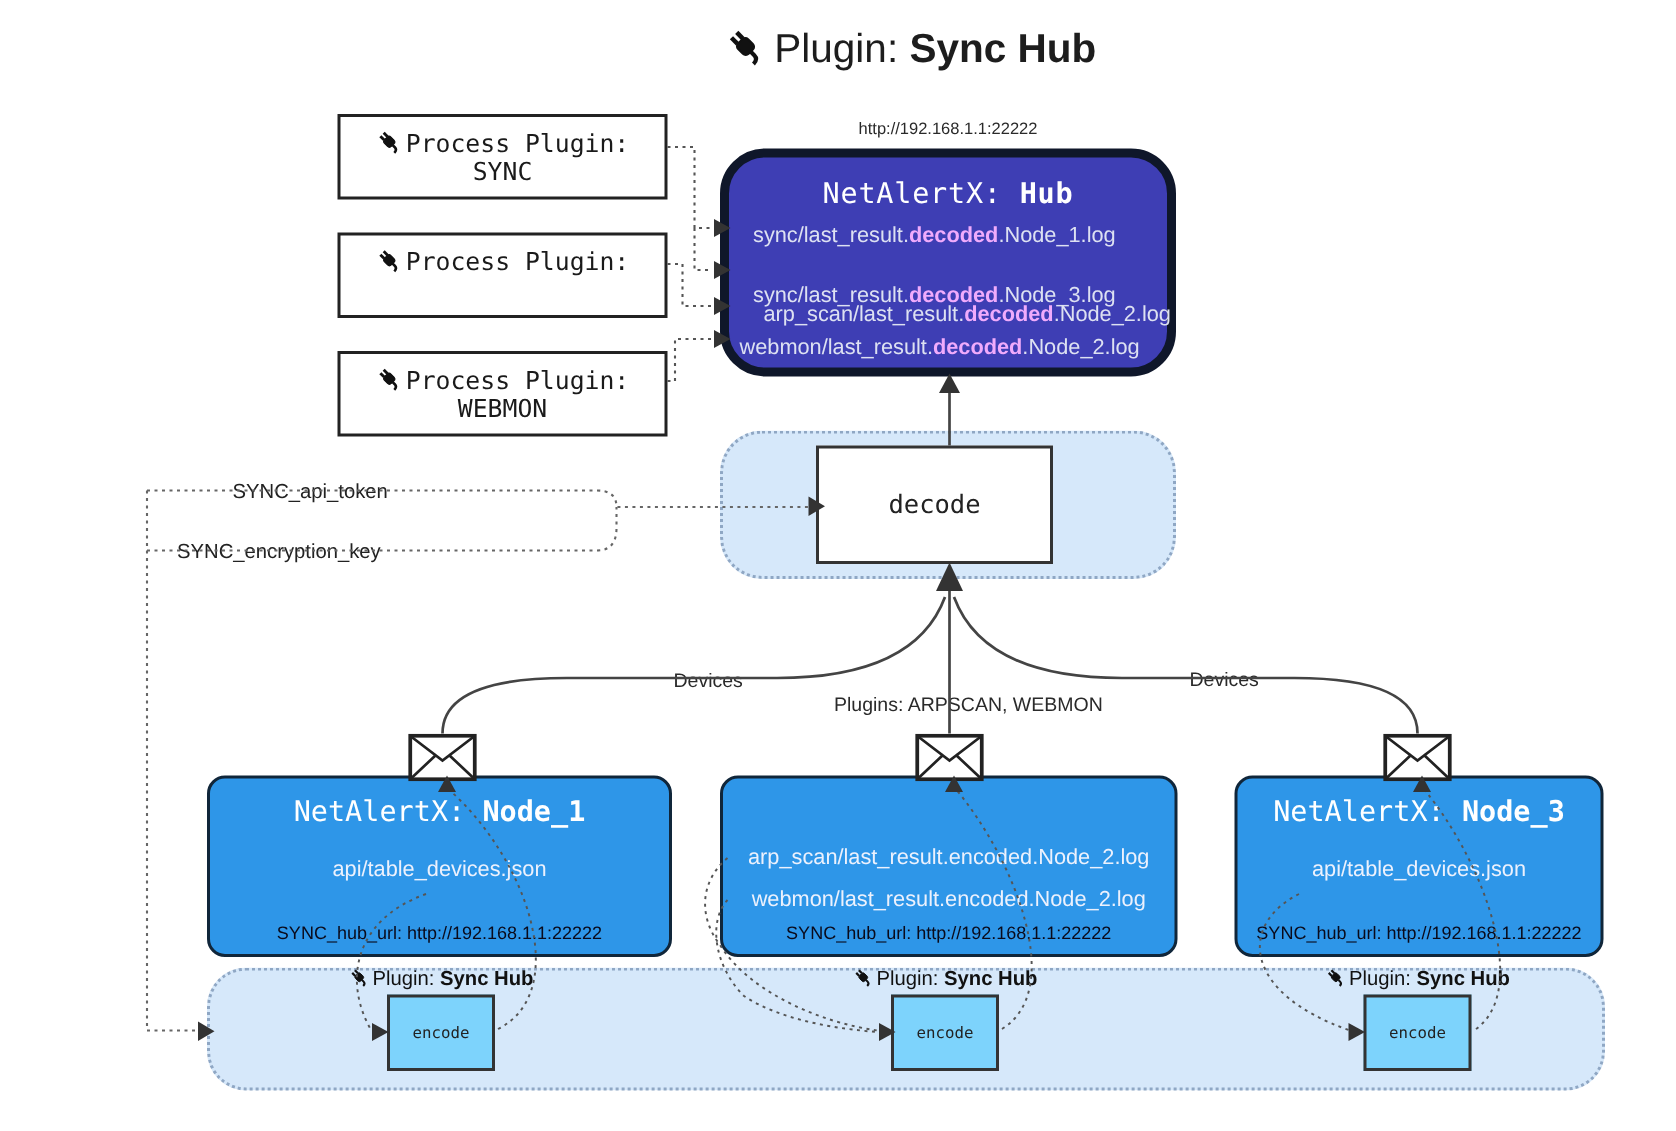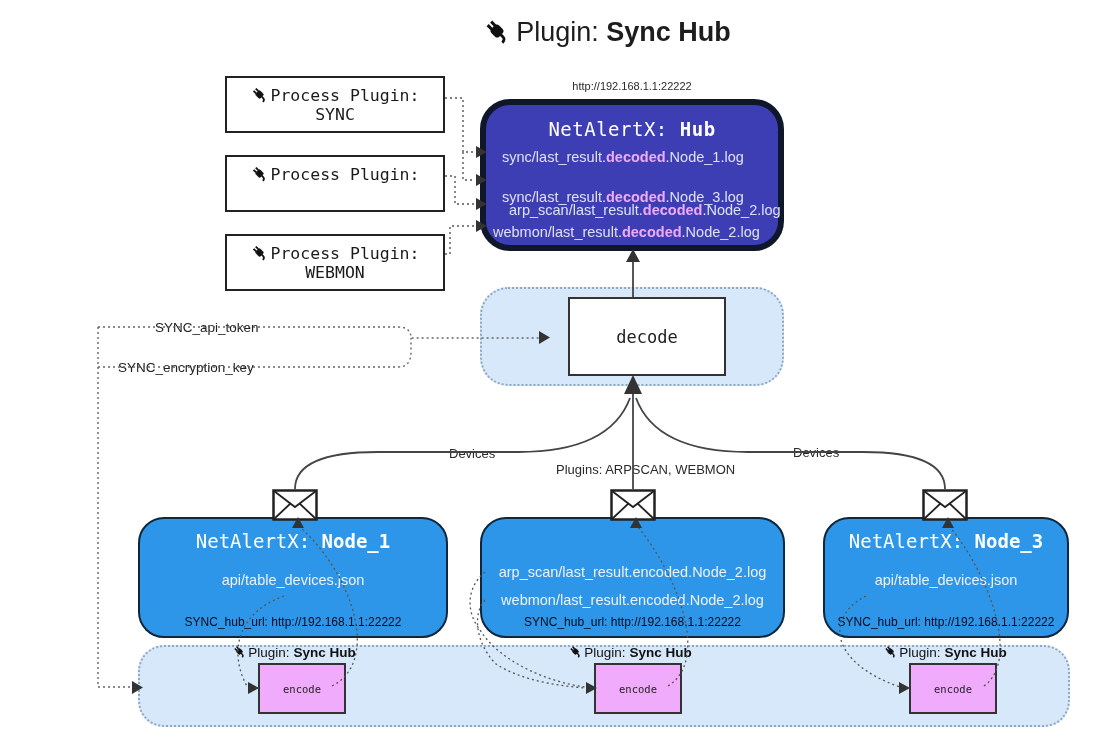--- a/index.html
+++ b/index.html
@@ -24,42 +24,42 @@
   .hub-log .b{color:#f0abfc;}
 
   
   .pbox{left:177px;width:220px;height:57px;background:#fff;border:2px solid #222;
         box-sizing:border-box;text-align:center;font-size:16.5px;color:#1a1a1a;padding-top:7px;}
   .pbox .plug{width:19px;height:19px;vertical-align:-3px;margin-right:1px;}
 
   
   .dec-container{top:287px;left:432px;width:304px;height:99px;background:var(--container-fill,#D6E8FA);
         border:2px dotted var(--container-border,#8FA7C4);border-radius:28px;box-sizing:border-box;}
-  .dec-box{top:297px;left:520px;width:158px;height:79px;background:#fff;border:2px solid #333;
+  .dec-box{top:297px;left:496px;width:158px;height:79px;background:#fff;border:2px solid #333;
         box-sizing:border-box;display:flex;align-items:center;justify-content:center;font-size:17px;color:#222;}
 
   
   .tok{background:#fff;padding:0 4px;font-size:13.5px;color:#222;white-space:nowrap;}
 
   
   .edge-label{background:#fff;padding:0 3px;font-size:13px;color:#2a2a2a;white-space:nowrap;}
 
   
   .node{top:517px;height:121px;background:var(--node-fill,#2E96E8);border:2px solid #10263a;
-        border-radius:26px;box-sizing:border-box;color:#fff;}
+        border-radius:12px;box-sizing:border-box;color:#fff;}
   .node-title{top:11px;left:0;width:100%;text-align:center;font-size:19px;}
   .node-line{left:0;width:100%;text-align:center;font-size:14.5px;color:#ecf1fd;white-space:nowrap;}
   .node-url{bottom:7px;left:0;width:100%;text-align:center;font-size:12px;color:#0a0a1a;}
 
   
   .band{top:645px;left:90px;width:932px;height:82px;background:var(--container-fill,#D6E8FA);
         border:2px dotted var(--container-border,#8FA7C4);border-radius:26px;box-sizing:border-box;}
   .band-label{top:644px;width:200px;text-align:center;font-size:13.5px;color:#111;white-space:nowrap;}
   .band-label .plug{width:15px;height:15px;vertical-align:-2.5px;margin-right:1px;}
-  .enc-box{top:663px;width:88px;height:51px;background:#f0abfc;border:2px solid #333;box-sizing:border-box;
+  .enc-box{top:663px;width:72px;height:51px;background:#7dd3fc;border:2px solid #333;box-sizing:border-box;
         display:flex;align-items:center;justify-content:center;font-size:10.5px;color:#222;}
 
   .overlay{position:absolute;top:0;left:0;width:1117px;height:754px;pointer-events:none;}
   .envelope{position:absolute;width:46px;height:32px;}
 </style>
 </head>
 <body>
 
 <div class="stage">
 

